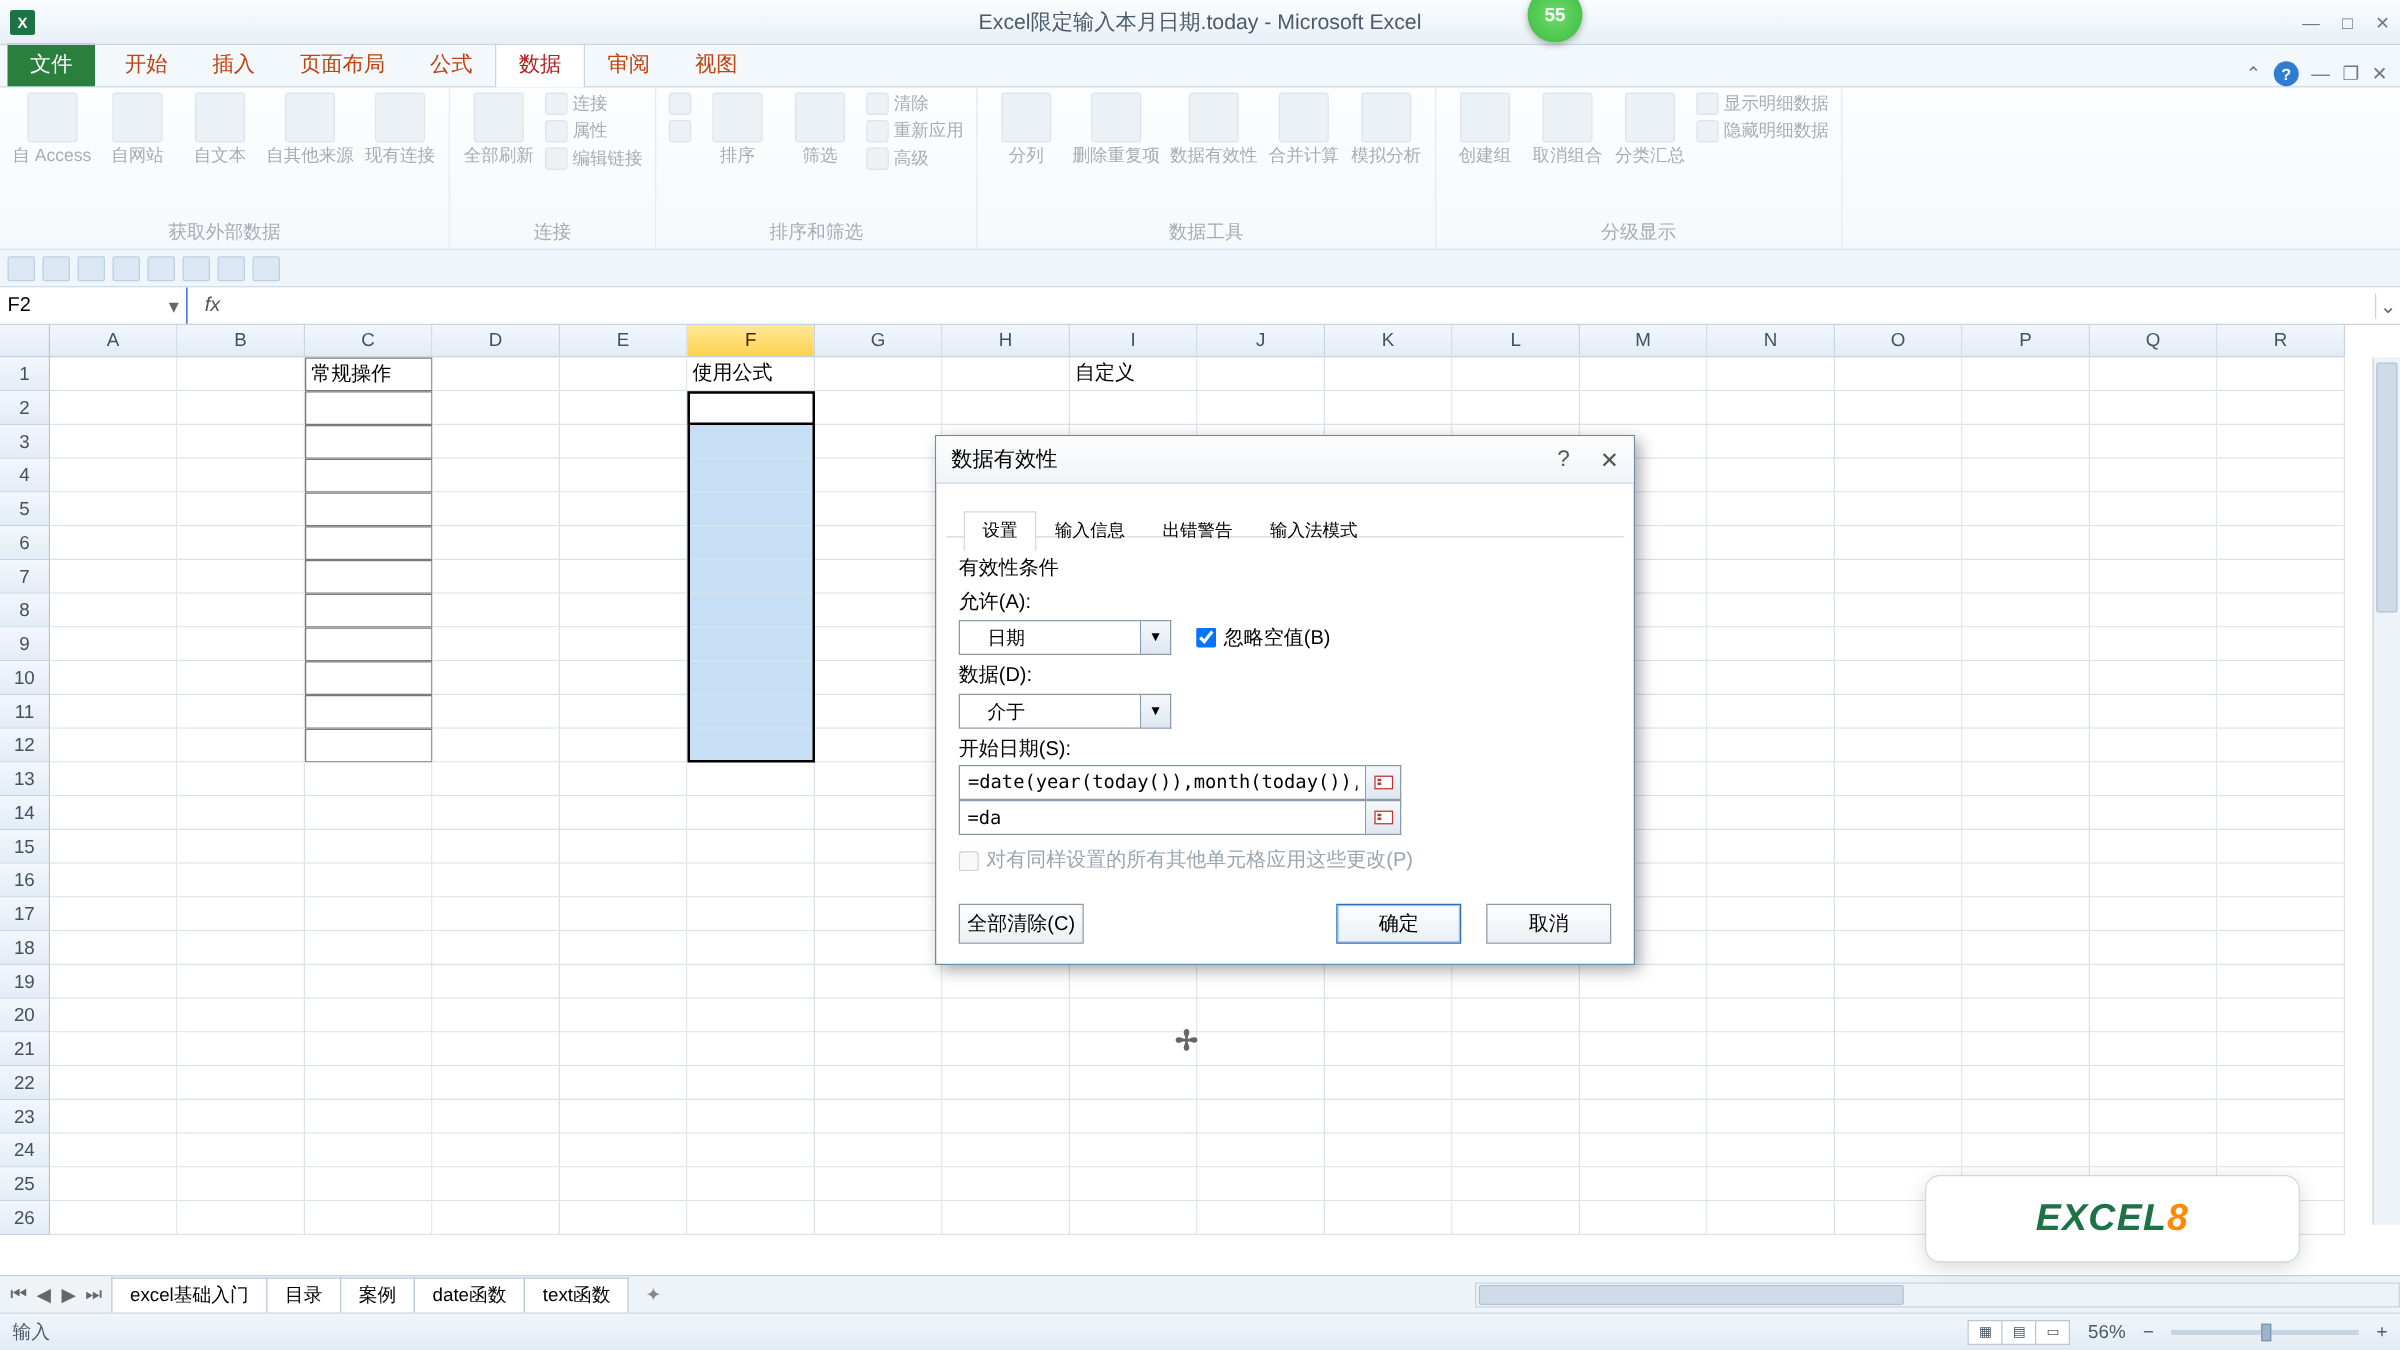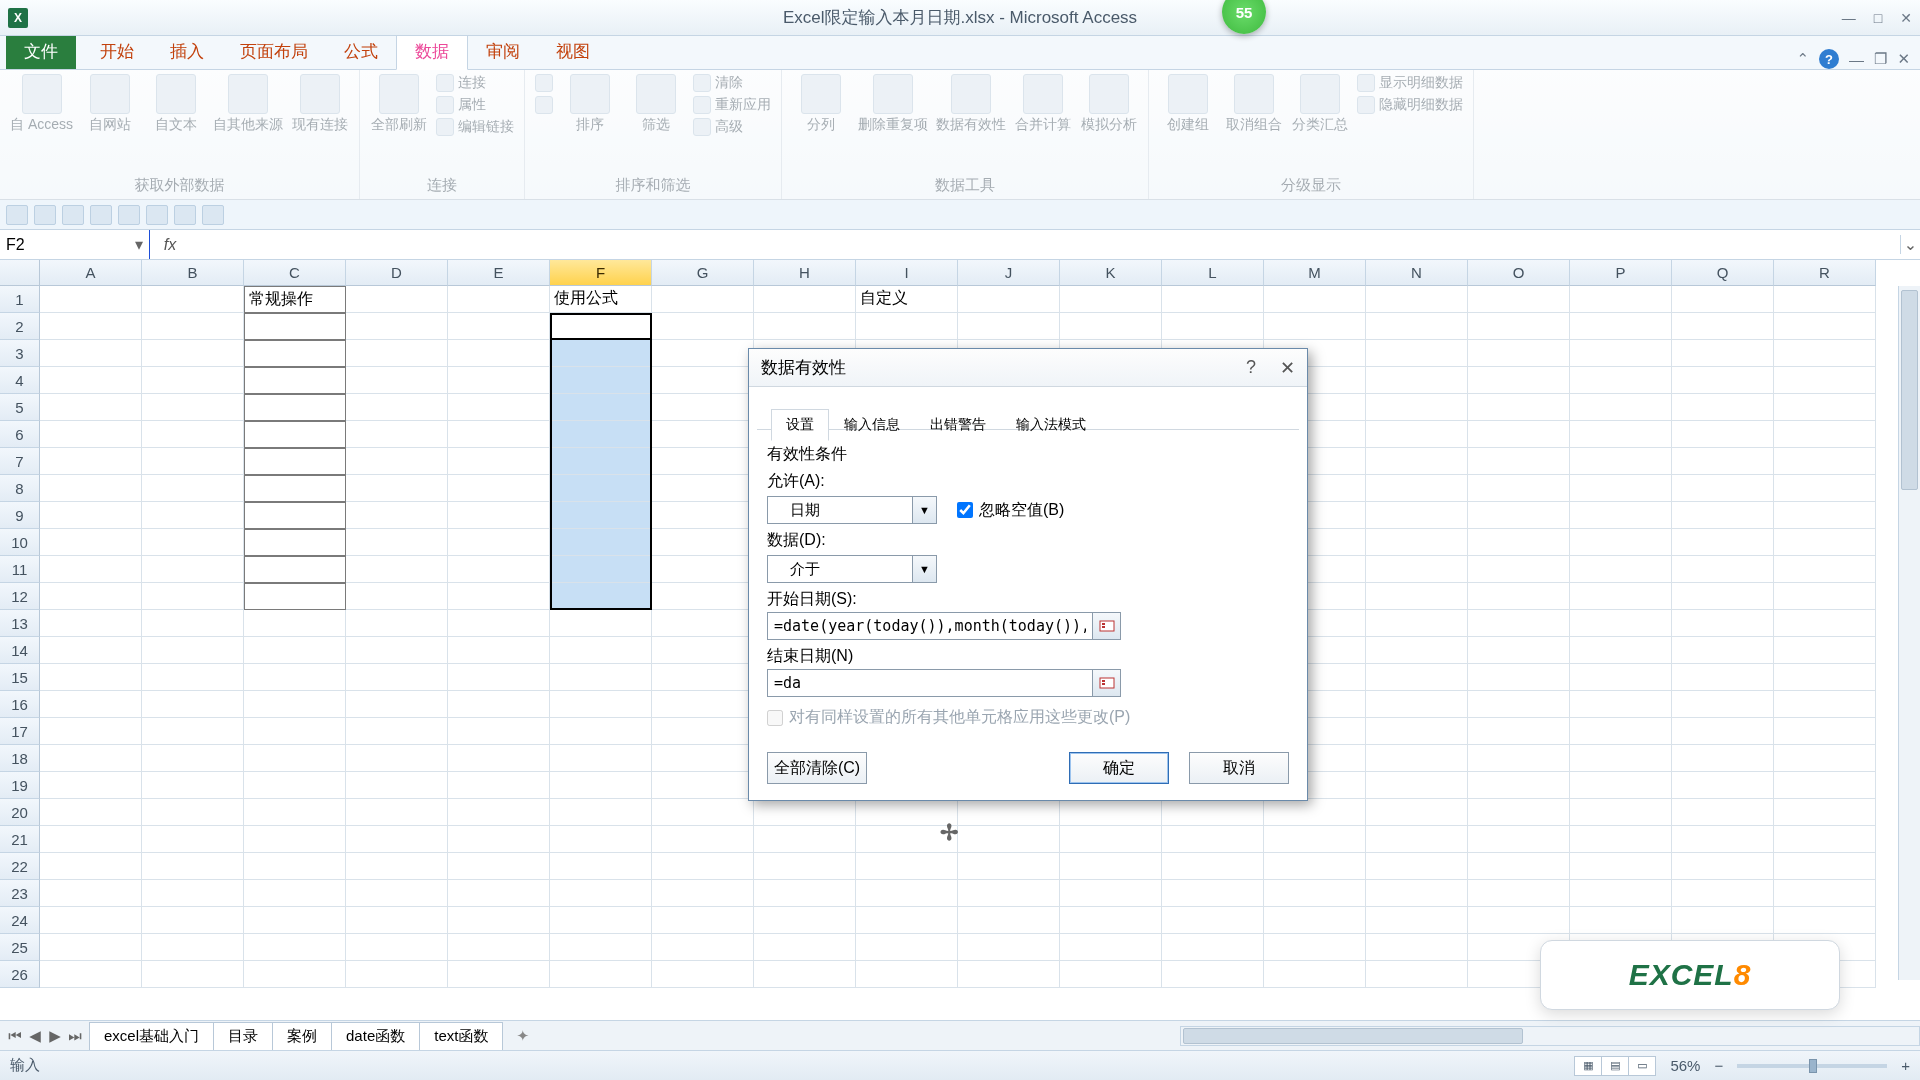--- a/index.html
+++ b/index.html
@@ -9,21 +9,21 @@
 .titlebar { height:36px; background:linear-gradient(#fafdff,#e8f0f6); border-bottom:1px solid #c5d5e4; display:flex; align-items:center; position:relative; }
 .excel-icon { width:20px; height:20px; margin:0 8px; background:#1f7246; color:#fff; font-size:12px; font-weight:bold; display:flex; align-items:center; justify-content:center; border-radius:2px;}
 .title-text { position:absolute; left:50%; transform:translateX(-50%); font-size:17px; color:#4a5a6a;}
 .tb-badge { position:absolute; left:1222px; top:-10px; width:44px; height:44px; border-radius:50%; background:radial-gradient(#6adc6a,#3eb93e); color:#fff; display:flex; align-items:center; justify-content:center; font-size:15px; font-weight:bold; box-shadow:0 2px 6px rgba(0,0,0,.3);}
 .win-ctrl { position:absolute; right:8px; display:flex; gap:18px; color:#6b7886; font-size:14px;}
 
 
 .tabrow { height:34px; background:#f3f8fc; display:flex; align-items:flex-end; padding-left:6px; border-bottom:1px solid #c5d5e4;}
 .tab { padding:7px 18px 6px; font-size:17px; color:#c2410c; cursor:pointer; }
 .tab.file { background:#2a7e3e; color:#fff; border-radius:2px 2px 0 0; margin-right:6px;}
-.tab.active { background:#fff; border:1px solid #c5d5e4; border-bottom:1px solid #fff; border-radius:3px 3px 0 0; margin-bottom:-1px; color:#ec4899;}
+.tab.active { background:#fff; border:1px solid #c5d5e4; border-bottom:1px solid #fff; border-radius:3px 3px 0 0; margin-bottom:-1px; color:#b91c1c;}
 .tab-right { margin-left:auto; display:flex; gap:10px; padding-right:10px; align-items:center; color:#6b7886; font-size:15px;}
 .tab-right .help { width:20px; height:20px; border-radius:50%; background:#2f7dd1; color:#fff; display:flex; align-items:center; justify-content:center; font-size:13px; font-weight:bold;}
 
 
 .ribbon { height:130px; background:linear-gradient(#f9fcff,#eef5fb); border-bottom:1px solid #b8c8d8; display:flex; opacity:.55; filter:grayscale(.2);}
 .rgroup { border-right:1px solid #d0dce8; padding:4px 10px 2px; display:flex; flex-direction:column; }
 .rgroup-items { flex:1; display:flex; align-items:flex-start; gap:8px; }
 .rgroup-label { text-align:center; font-size:15px; color:#5a6a78; padding:2px 0;}
 .rbtn { display:flex; flex-direction:column; align-items:center; gap:2px; font-size:14px; color:#5a6a78; min-width:58px;}
 .rbtn .ico { width:40px; height:40px; background:#dbe7f2; border:1px solid #bcd0e2; border-radius:3px;}
@@ -115,21 +115,21 @@
 .watermark .b { color:#ff8a00;}
 
 
 .dimmed { pointer-events:none; }
 </style>
 </head>
 <body>
 
 <div class="titlebar">
   <div class="excel-icon">X</div>
-  <div class="title-text">Excel限定输入本月日期.xlsx - Microsoft Access</div>
+  <div class="title-text">Excel限定输入本月日期.today - Microsoft Excel</div>
   <div class="tb-badge">55</div>
   <div class="win-ctrl">
     <span>―</span>
     <span>□</span>
     <span>✕</span>
   </div>
 </div>
 
 <div class="tabrow">
   <div class="tab file">文件</div>
@@ -925,21 +925,20 @@
     <div class="dlg-text">
       <input value="=date(year(today()),month(today()),1)" style="">
       <div class="ref">
         <svg viewBox="0 0 16 16">
             <rect x="1" y="3" width="14" height="10" fill="#fff" stroke="#b33"></rect>
             <rect x="3" y="5" width="3" height="2" fill="#b33"></rect>
             <rect x="3" y="8" width="3" height="2" fill="#b33"></rect>
           </svg>
       </div>
     </div>
-    <div class="dlg-label">结束日期(N)</div>
     <div class="dlg-text">
       <input value="=da" style="">
       <div class="ref">
         <svg viewBox="0 0 16 16">
             <rect x="1" y="3" width="14" height="10" fill="#fff" stroke="#b33"></rect>
             <rect x="3" y="5" width="3" height="2" fill="#b33"></rect>
             <rect x="3" y="8" width="3" height="2" fill="#b33"></rect>
           </svg>
       </div>
     </div>

